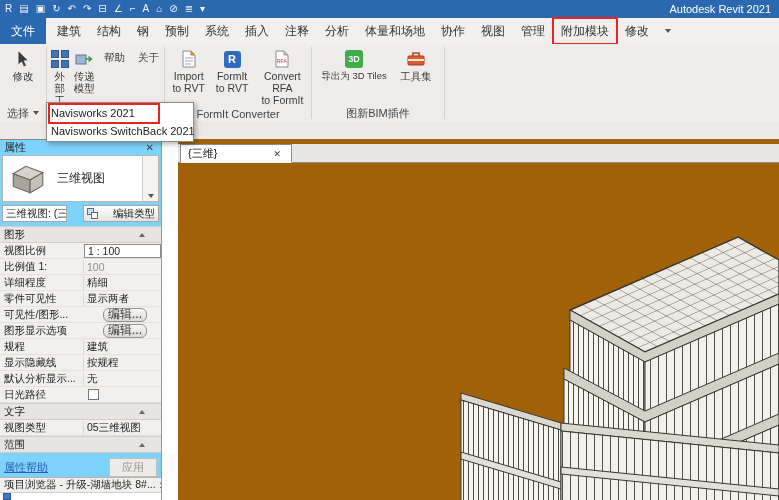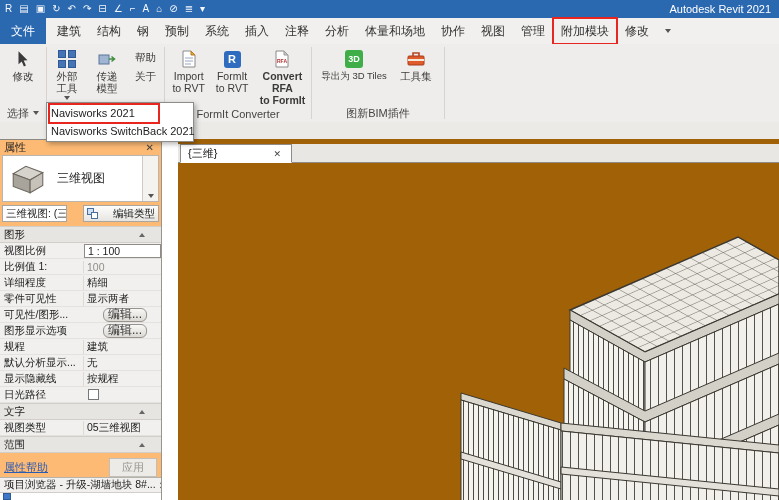--- a/index.html
+++ b/index.html
@@ -26,34 +26,34 @@
   .panel-body{flex:1;display:flex;align-items:flex-start;padding-top:2px;}
   .panel-label{height:18px;display:flex;align-items:center;justify-content:center;gap:4px;font-size:11px;color:#444;}
   .sep{width:1px;background:#d7d3cf;margin:3px 0;}
   .bigbtn{display:flex;flex-direction:column;align-items:center;padding-top:2px;font-size:10.5px;line-height:1.12;color:#3a3a3a;text-align:center;cursor:default;}
   .bicon{height:22px;display:flex;align-items:center;justify-content:center;margin-bottom:1px;}
   .tri{width:0;height:0;border-left:3px solid transparent;border-right:3px solid transparent;border-top:4px solid #555;}
   .p-modify{width:46px;}
   .p-external{width:117px;}
   .p-formit{width:146px;}
   .p-bim{width:132px;}
-  .flatcol{display:flex;flex-direction:column;gap:3px;padding-top:4px;justify-content:space-between;}
+  .flatcol{display:flex;flex-direction:row;gap:3px;padding-top:4px;justify-content:space-between;}
   .flatbtn{font-size:10.5px;color:#3a3a3a;padding:1px 5px;text-align:left;white-space:nowrap;}
   .icon-squares{display:grid;grid-template-columns:8px 8px;grid-template-rows:8px 8px;gap:2px;}
   .icon-squares i{background:#4673b4;border:1px solid #2d5astyle;border:1px solid #2d5a96;}
   .chip{display:flex;align-items:center;justify-content:center;border-radius:3px;color:#fff;font-weight:bold;}
 
   
   .popup{position:absolute;left:46px;top:102px;width:146px;background:#fff;border:1px solid #8e8c89;
          box-shadow:2px 2px 5px rgba(0,0,0,.3);z-index:50;padding:1px 0;}
   .popup-item{position:relative;height:18px;display:flex;align-items:center;padding:0 4px;font-size:11px;color:#222;white-space:nowrap;}
   .popup-item.boxed::after{content:"";position:absolute;left:1px;top:-1px;width:108px;height:17px;border:2px solid #e8251f;pointer-events:none;}
 
   
-  .props{position:absolute;top:139px;left:0;width:162px;bottom:0;background:#fdba74;border-top:1px solid #8a8880;
+  .props{position:absolute;top:139px;left:0;width:162px;bottom:0;background:#7dd3fc;border-top:1px solid #8a8880;
          border-right:1px solid #98958f;box-sizing:border-box;display:flex;flex-direction:column;overflow:hidden;}
   .props-title{height:14px;display:flex;align-items:center;font-size:11px;padding:0 4px;color:#222;}
   .xbtn{margin-left:auto;font-size:10px;color:#444;padding:0 3px;cursor:default;}
   .type-box{position:relative;margin:1px 2px 0 2px;background:#fff;border:1px solid #b9b6b1;height:52px;display:flex;align-items:center;}
   .type-box .tlabel{font-size:12px;margin-left:10px;}
   .type-dd{position:absolute;right:0;top:0;bottom:0;width:15px;border-left:1px solid #cecbc6;display:flex;align-items:flex-end;justify-content:center;padding-bottom:3px;background:#f4f3f0;}
   .selector-row{display:flex;gap:16px;margin:3px 2px 2px 2px;height:19px;}
   .type-combo{flex:1;display:flex;align-items:center;background:#fff;border:1px solid #a9a6a1;font-size:10.5px;padding:0 3px;white-space:nowrap;overflow:hidden;}
   .type-combo .tri{margin-left:auto;}
   .edit-type-btn{width:68px;display:flex;align-items:center;gap:3px;font-size:10.5px;background:linear-gradient(#fdfdfc,#e7e5e1);
@@ -206,21 +206,21 @@
           <span>Import</span>
           <span>to RVT</span>
         </div>
         <div class="bigbtn" style="width:40px;">
           <span class="bicon">
             <span class="chip" style="width:17px;height:17px;background:#2f6bbf;font-size:11px;">R</span>
           </span>
           <span>FormIt</span>
           <span>to RVT</span>
         </div>
-        <div class="bigbtn" style="width:58px;font-weight:bold;">
+        <div class="bigbtn" style="width:58px;">
           <span class="bicon">
             <svg width="16" height="18" viewBox="0 0 16 18">
                 <path d="M2 1 h8 l4 4 v12 h-12 z" fill="#fff" stroke="#8a8a8a"></path>
                 <path d="M10 1 l4 4 h-4 z" fill="#c9c9c9" stroke="#9a9a9a"></path>
                 <text x="3" y="13" font-size="5" fill="#b03030" font-family="sans-serif">RFA</text>
               </svg>
           </span>
           <span>Convert RFA</span>
           <span>to FormIt</span>
         </div>
@@ -317,26 +317,26 @@
         </div>
         <div class="prow">
           <span class="plabel">图形显示选项</span>
           <span class="pbtn">编辑...</span>
         </div>
         <div class="prow">
           <span class="plabel">规程</span>
           <span class="pval">建筑</span>
         </div>
         <div class="prow">
+          <span class="plabel">显示隐藏线</span>
+          <span class="pval">按规程</span>
+        </div>
+        <div class="prow">
           <span class="plabel">默认分析显示...</span>
           <span class="pval">无</span>
-        </div>
-        <div class="prow">
-          <span class="plabel">显示隐藏线</span>
-          <span class="pval">按规程</span>
         </div>
         <div class="prow">
           <span class="plabel">日光路径</span>
           <span class="pcheck"></span>
         </div>
         <div class="sec">
           <span>文字</span>
           <span class="secaret"></span>
         </div>
         <div class="prow">

